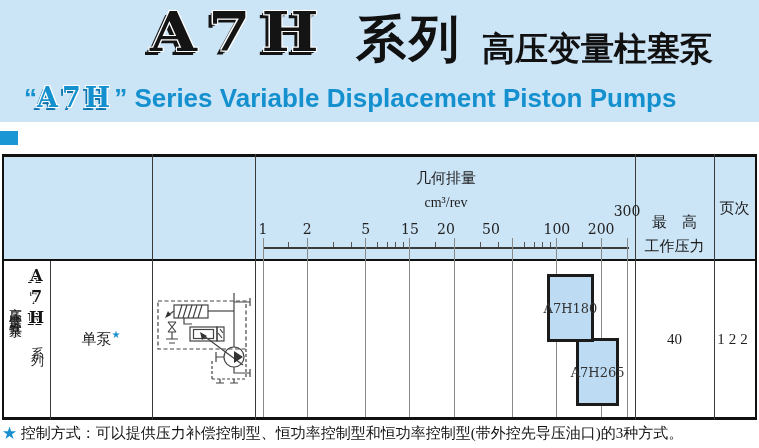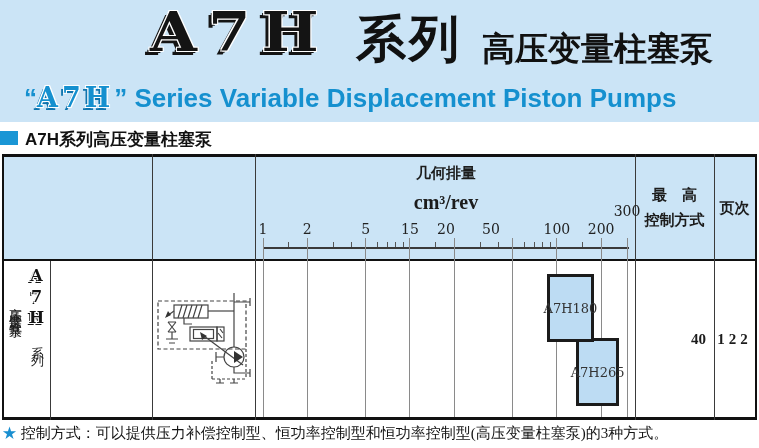--- a/index.html
+++ b/index.html
@@ -27,24 +27,24 @@
   
   .sec-square{left:0;top:131px;width:18px;height:14px;background:#1a96d5;}
   .sec-title{left:25px;top:128px;font-family:"Liberation Sans",sans-serif;font-weight:bold;
              font-size:17px;color:#111;}
 
   
   .tbl{position:absolute;left:2px;top:154px;width:755px;height:266px;}
   .bline{position:absolute;background:#111;}
   .vline{position:absolute;background:#3a3a3a;width:1px;}
   .cell{position:absolute;display:flex;align-items:center;justify-content:center;
-        text-align:center;font-size:15px;color:#1c1c1c;font-weight:bold;}
+        text-align:center;font-size:15px;color:#1c1c1c;}
   .hdr{background:transparent;line-height:1.65;}
   .headerbg{position:absolute;left:2px;top:3px;width:751px;height:103px;background:#cbe4f6;}
-  .unit-sup{font-size:20px;}
+  .unit-sup{font-size:14px;}
   .gridline{position:absolute;width:1px;background:#8a8a8a;}
   .minortick{position:absolute;width:1px;background:#555;}
   .ticklabel{position:absolute;width:44px;text-align:center;font-family:"DejaVu Serif",serif;
              font-size:14px;color:#222;}
   .axisline{position:absolute;height:2px;background:#3a3a3a;}
   .bar{position:absolute;background:#bddcf3;border:3px solid #1b1b1b;box-sizing:border-box;
        display:flex;align-items:center;justify-content:center;font-family:"DejaVu Serif",serif;
        font-size:13px;color:#333;white-space:nowrap;}
   .star{color:#1a8fd0;}
   .model-star{color:#1a8fd0;font-size:10px;vertical-align:super;}
@@ -69,21 +69,20 @@
   <div class="banner">
     <span class="abs t-logo logo3d">A7H</span>
     <span class="abs t-series">系列</span>
     <span class="abs t-subcn">高压变量柱塞泵</span>
     <div class="abs subtitle">
       <span>“</span><span class="logo-blue">A7H</span><span>”</span><span> Series Variable Displacement Piston Pumps</span>
     </div>
   </div>
 
   <div class="abs sec-square"></div>
-  <div class="abs sec-title">A7H系列高压变量柱塞泵</div>
 
   <div class="tbl">
     <div class="headerbg"></div>
 
     <div class="bline" style="left:0;top:0;width:755px;height:3px;"></div>
     <div class="bline" style="left:0;top:263px;width:755px;height:3px;"></div>
     <div class="bline" style="left:0;top:0;width:2px;height:266px;"></div>
     <div class="bline" style="left:753px;top:0;width:2px;height:266px;"></div>
     <div class="bline" style="left:0;top:105px;width:755px;height:2px;"></div>
     <div class="vline" style="left:150px;top:0;height:266px;"></div>
@@ -91,24 +90,24 @@
     <div class="vline" style="left:633px;top:0;height:266px;"></div>
     <div class="vline" style="left:712px;top:0;height:266px;"></div>
     <div class="vline" style="left:48px;top:107px;height:159px;"></div>
 
     <div class="cell hdr" style="left:253px;top:12px;width:382px;height:48px;">
       <div>
         <div>几何排量</div>
         <div class="unit-sup">cm³/rev</div>
       </div>
     </div>
-    <div class="cell hdr" style="left:633px;top:3px;width:79px;height:102px;">
+    <div class="cell hdr" style="left:633px;top:3px;width:79px;height:102px;align-items:flex-end;">
       <div>
         <div>最　高</div>
-        <div>控制方式</div>
+        <div>工作压力</div>
       </div>
     </div>
     <div class="cell hdr" style="left:712px;top:3px;width:41px;height:102px;">页次</div>
 
     <div id="axis-layer">
         <div class="axisline" style="left: 261px; top: 93px; width: 366px;"></div>
         <div class="gridline" style="left: 260.5px; top: 84px; height: 179px;"></div>
         <div class="ticklabel" style="left: 239px; top: 67px;">1</div>
         <div class="gridline" style="left: 304.735px; top: 84px; height: 179px;"></div>
         <div class="ticklabel" style="left: 283.235px; top: 67px;">2</div>
@@ -152,20 +151,23 @@
     <div class="abs" style="left:2px;top:107px;width:46px;height:156px;">
       <div class="brand-v" style="left:2px;top:36px;">高压变量柱塞泵</div>
       <div class="abs" style="left:20px;top:4px;width:25px;">
         <div class="mini-logo">A</div>
         <div class="mini-logo">7</div>
         <div class="mini-logo">H</div>
       </div>
       <div class="brand-v" style="left:24px;top:75px;letter-spacing:8px;">系列</div>
     </div>
 
+    <div class="cell" style="left:48px;top:107px;width:102px;height:156px;">
+      <span><span>单泵</span><span class="model-star">★</span></span>
+    </div>
 
     <div class="cell" style="left:151px;top:107px;width:102px;height:156px;">
       <svg width="100" height="98" viewBox="0 0 100 96">
         <g fill="none" stroke="#444" stroke-width="1.2">
           <rect x="4" y="10" width="88" height="48" stroke-dasharray="4 2.5"></rect>
           <rect x="20" y="14" width="34" height="13"></rect>
           <path d="M24 27 l4 -13 M29 27 l4 -13 M34 27 l4 -13 M39 27 l4 -13 M44 27 l4 -13"></path>
           <path d="M20 20 l-7 5"></path>
           <path d="M54 20 H80"></path>
           <path d="M14 31 l8 10 M22 31 l-8 10 M14 31 h8 M14 41 h8"></path>
@@ -185,22 +187,22 @@
           <path d="M66 88 V92 M62 92 h8 M80 88 V92 M76 92 h8"></path>
         </g>
         <g fill="#333" stroke="none">
           <polygon points="11,27 17,24 14,20"></polygon>
           <polygon points="80,60 89,66 80,72"></polygon>
           <polygon points="46,41 53,45 48,49"></polygon>
         </g>
       </svg>
     </div>
 
-    <div class="cell" style="left:633px;top:107px;width:79px;height:156px;padding-left:24px;">40</div>
+    <div class="cell" style="left:633px;top:107px;width:79px;height:156px;">40</div>
     <div class="cell pagecell" style="left:712px;top:107px;width:41px;height:156px;">122</div>
   </div>
 
   <div class="abs foot">
     <span class="star">★</span>
-    <span>控制方式：可以提供压力补偿控制型、恒功率控制型和恒功率控制型(高压变量柱塞泵)的3种方式。</span>
+    <span>控制方式：可以提供压力补偿控制型、恒功率控制型和恒功率控制型(带外控先导压油口)的3种方式。</span>
   </div>
 
 </div>
 
 </body></html>

